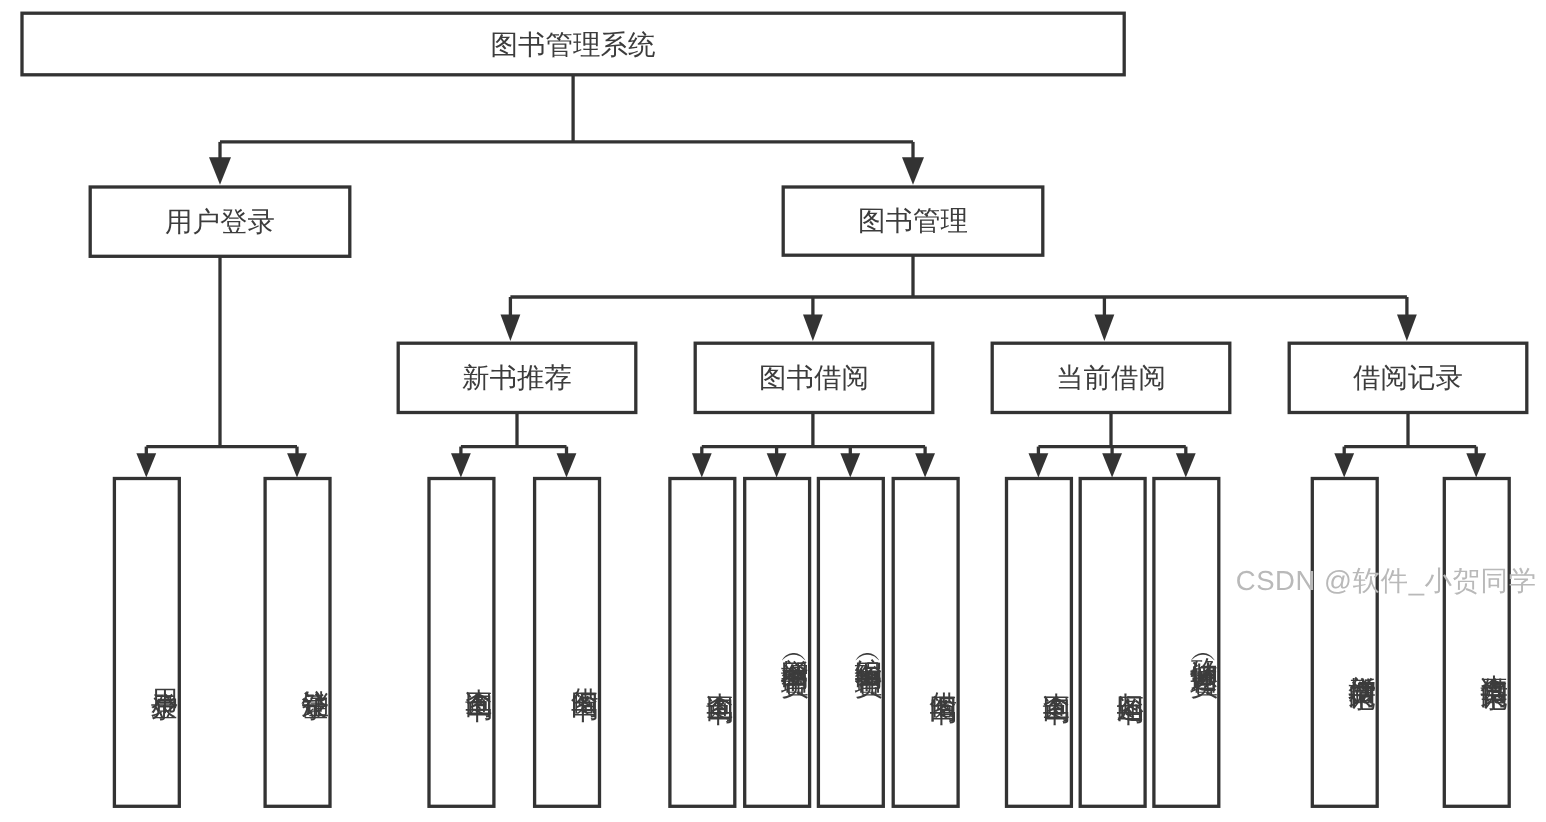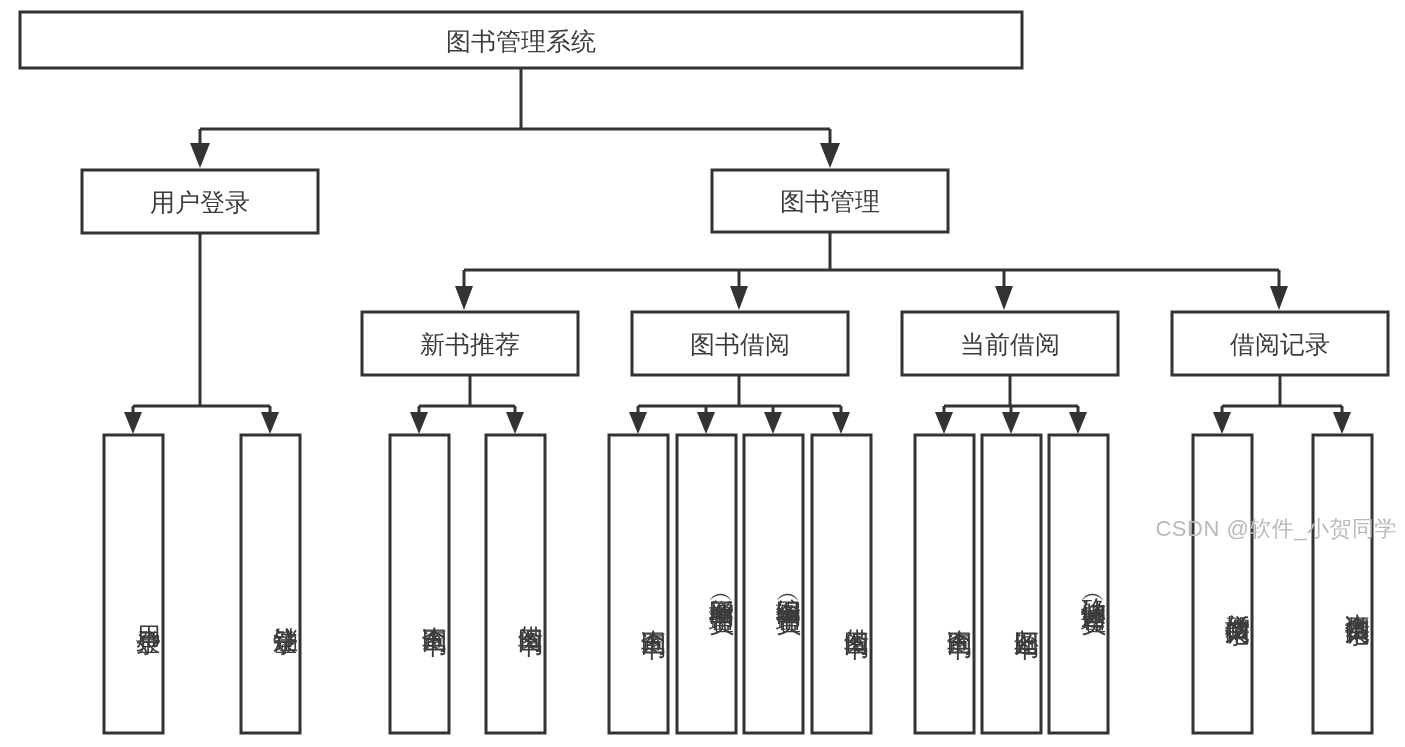--- a/index.html
+++ b/index.html
@@ -60,21 +60,21 @@
     letter-spacing: 2px;
     color: #3c3c3c;
     white-space: nowrap;
     pointer-events: none;
   }
   .watermark {
     position: absolute;
     right: 8px;
     bottom: 4px;
     font-family: "Liberation Sans", "DejaVu Sans", sans-serif;
-    font-size: 22px;
+    font-size: 25px;
     color: #b9b9b9;
     letter-spacing: 0.5px;
     white-space: nowrap;
   }
 </style>
 </head>
 <body>
 
 <div id="diagram-root">
 

